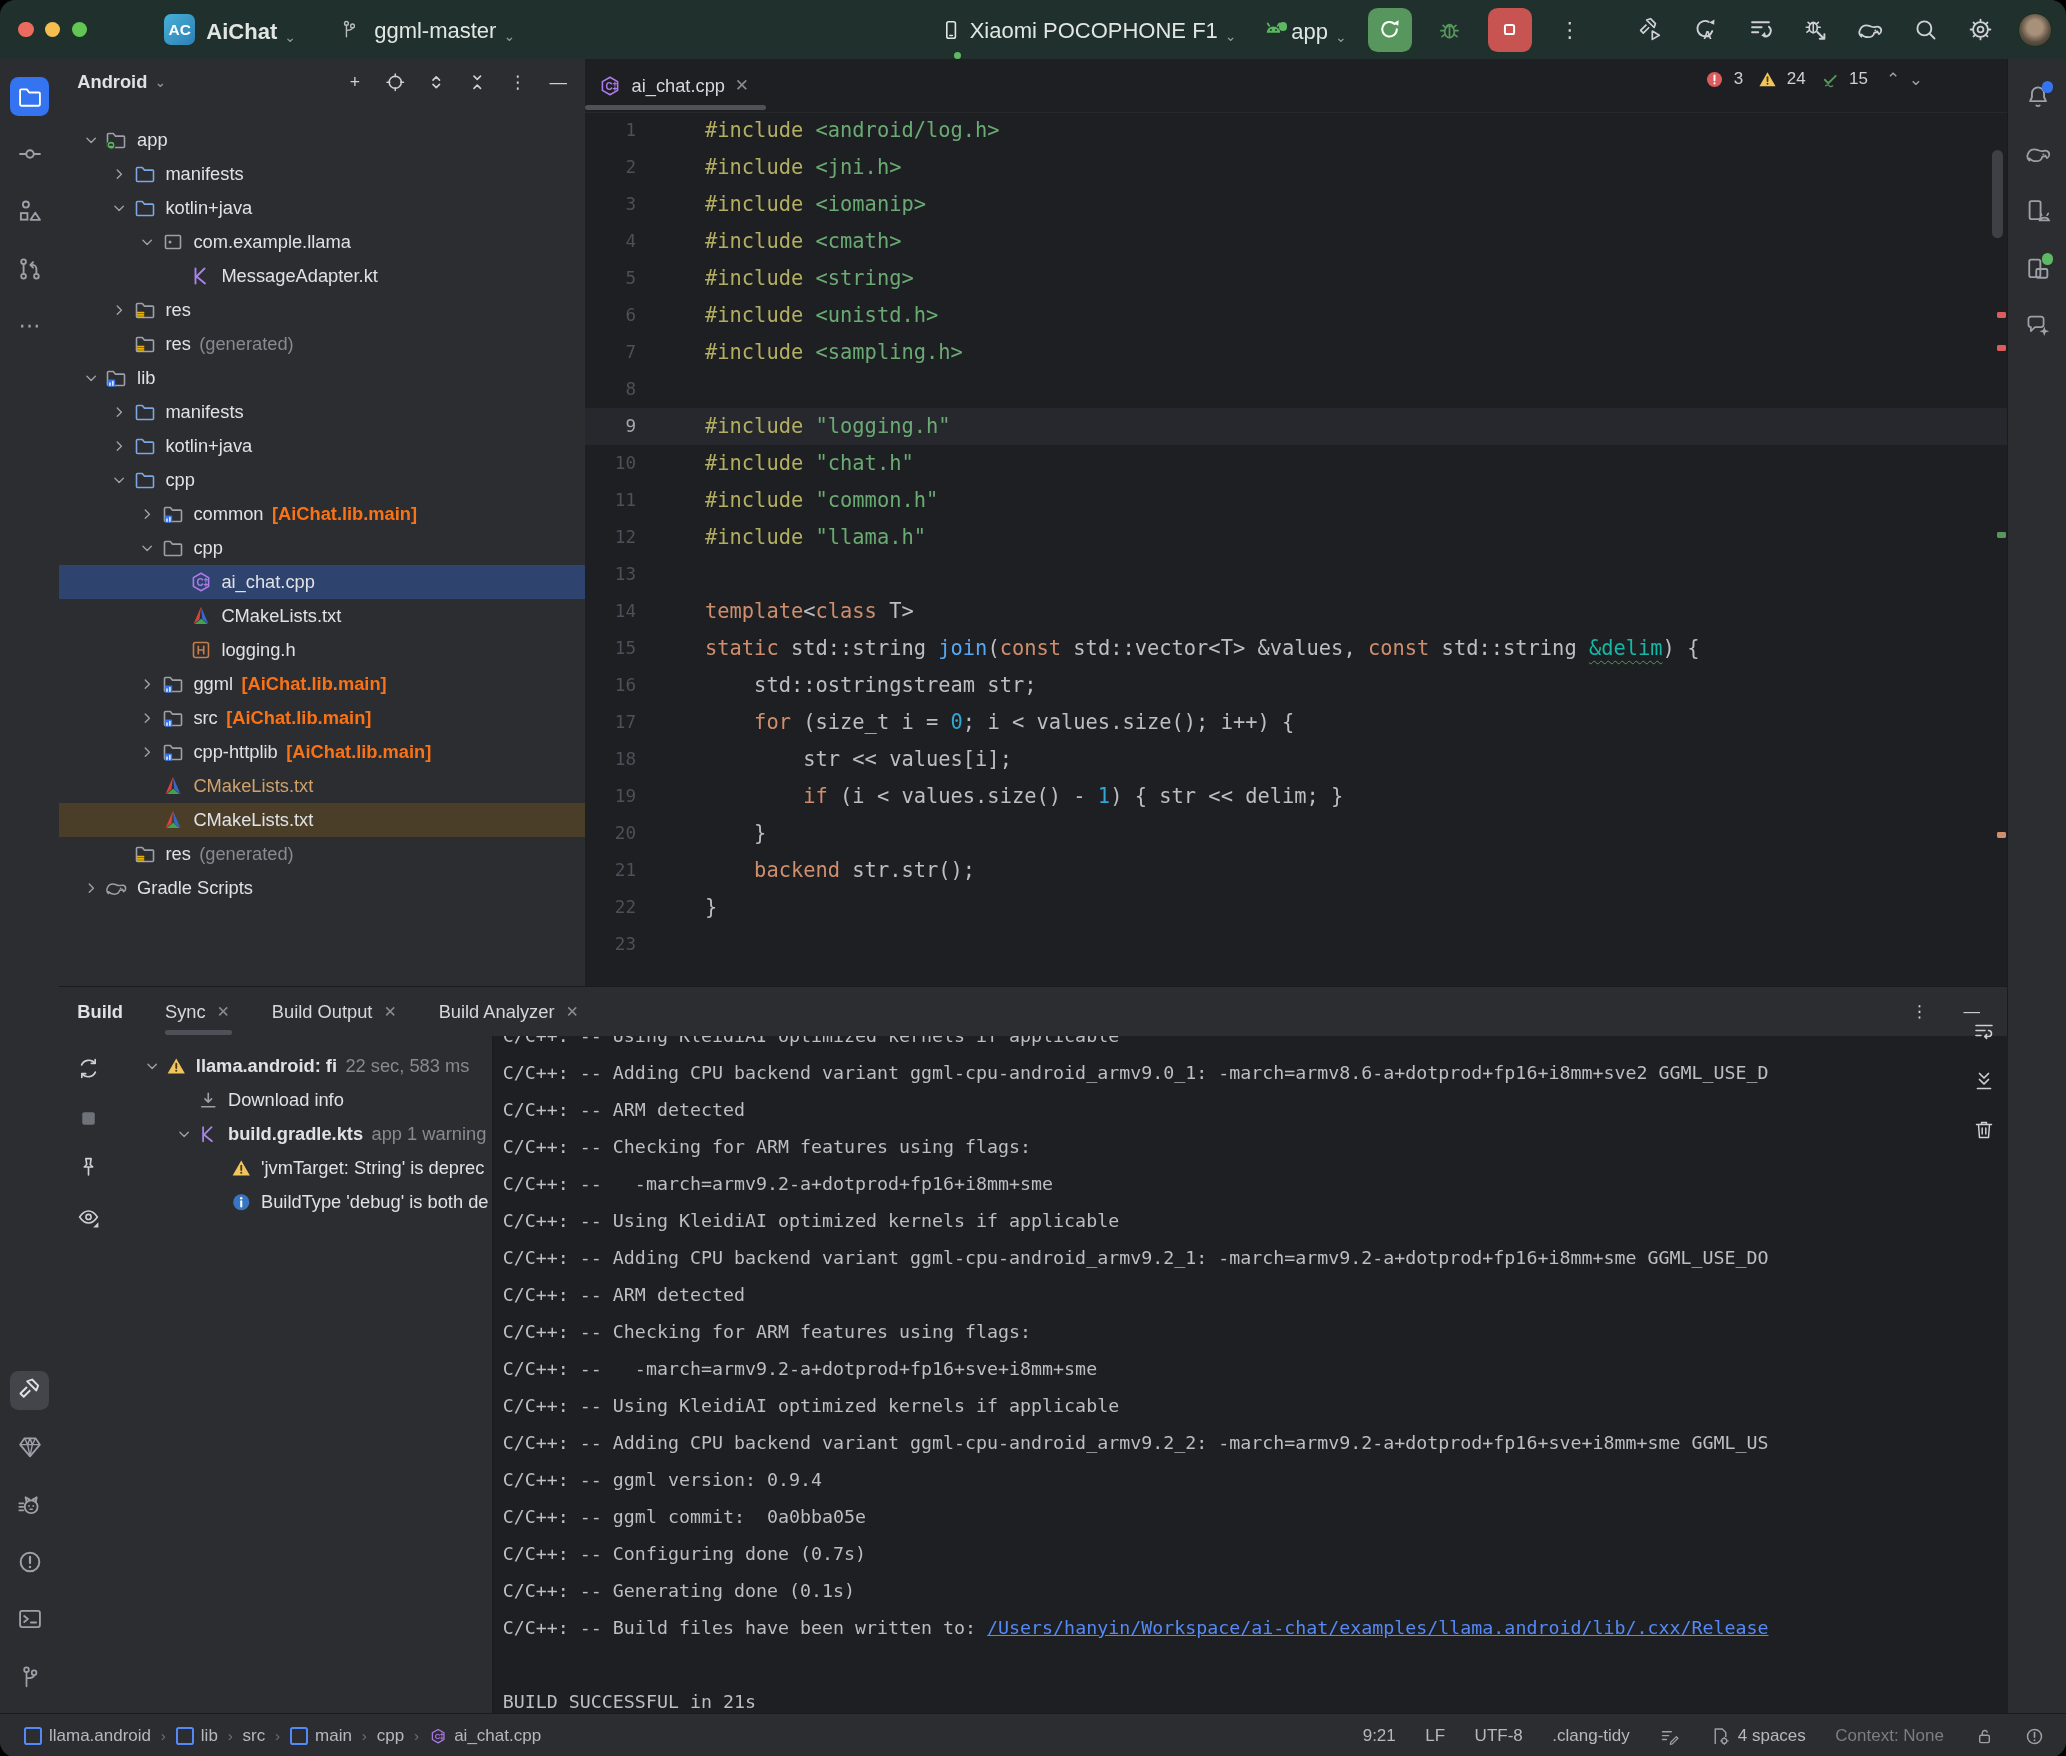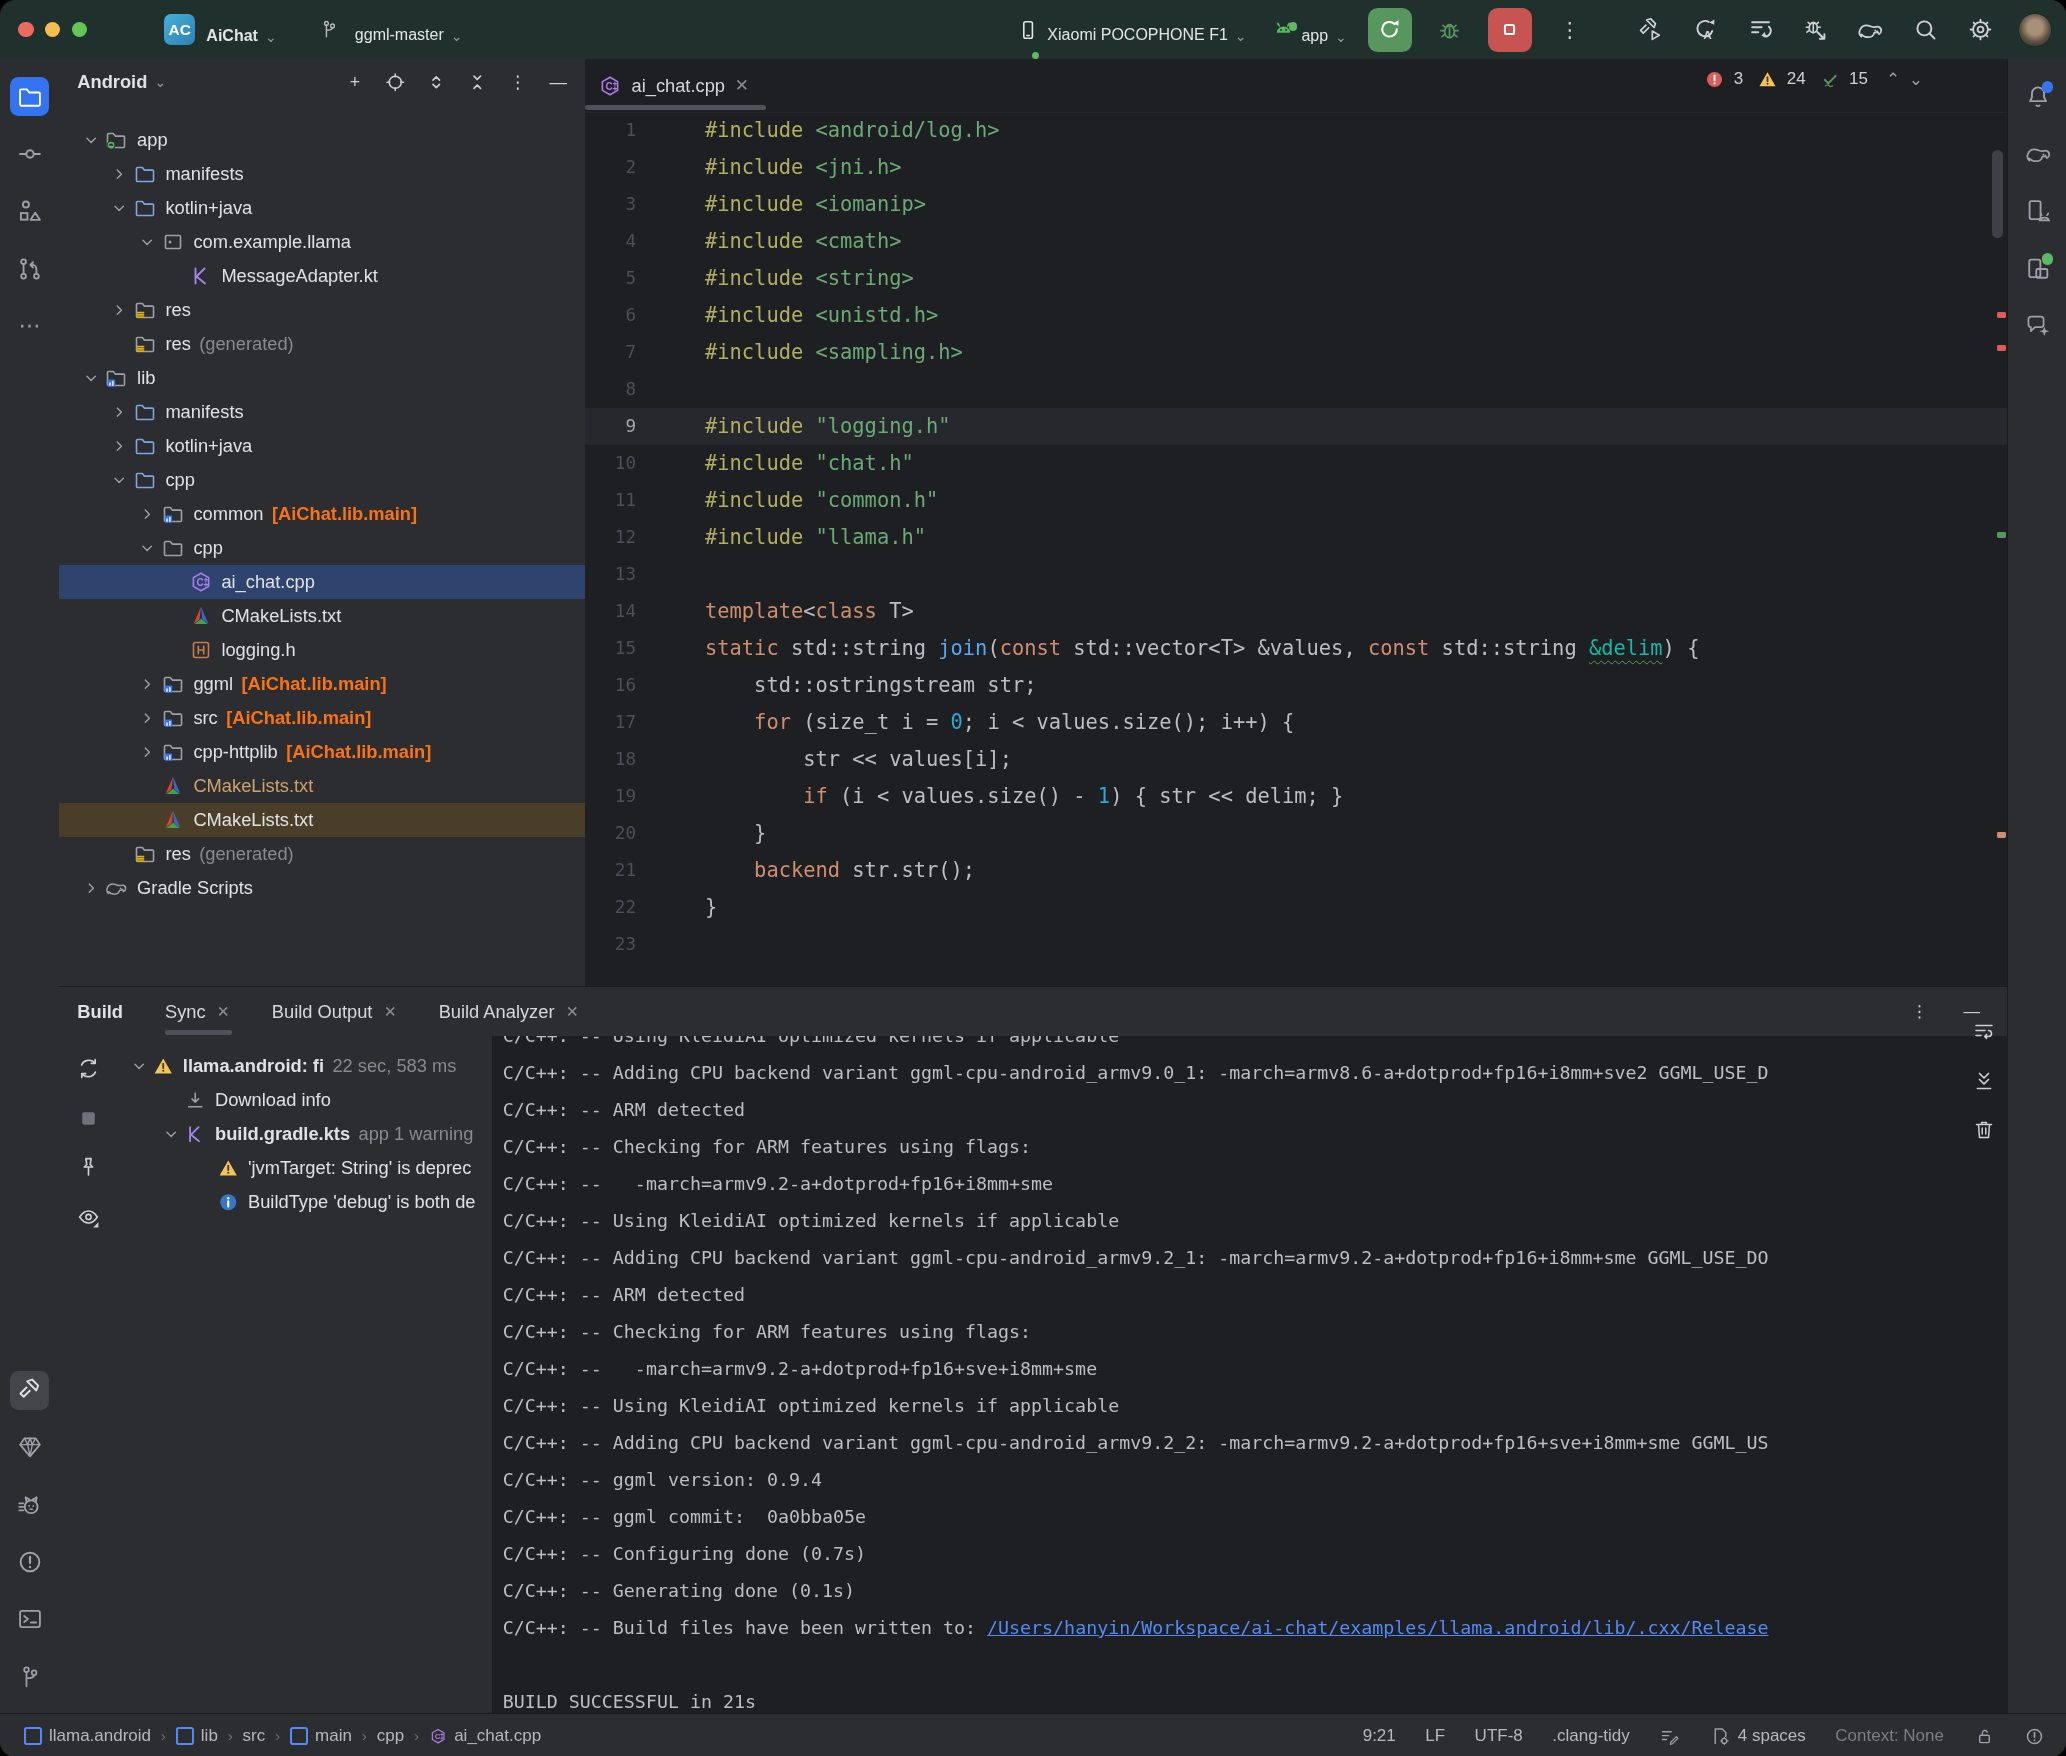--- a/index.html
+++ b/index.html
@@ -6,21 +6,21 @@
   .window{position:relative;width:2066px;height:1757px;background:#1e1f22;border-radius:15.5px;overflow:hidden;
     font-family:"Liberation Sans",sans-serif;color:#dfe1e5;}
   svg.ic{display:block;}
   
   .titlebar{position:absolute;left:0;top:0;width:2066px;height:59px;background:#20302c;border-bottom:0.7px solid #161d1b;
     display:flex;align-items:center;}
   .lights{display:flex;gap:11.2px;margin-left:18.3px;}
   .light{width:15.5px;height:15.5px;border-radius:50%;}
   .proj-badge{width:31px;height:31px;border-radius:7px;background:linear-gradient(135deg,#46b1d8,#2e7fb4);
     color:#fff;font-weight:700;font-size:15.5px;display:flex;align-items:center;justify-content:center;margin-left:77px;}
-  .tb-label{font-size:16px;color:#e2e6e3;margin-left:11.2px;}
+  .tb-label{font-size:22px;color:#e2e6e3;margin-left:11.2px;}
   .tb-chev{color:#8aa09a;font-size:14px;margin-left:7px;}
   .tb-group{display:flex;align-items:flex-end;}
   .tb-right{position:absolute;right:14px;top:0;height:59px;display:flex;align-items:center;gap:21px;}
   .tb-btn{width:44px;height:44px;border-radius:9.8px;display:flex;align-items:center;justify-content:center;}
   .run-btn{background:#57965c;}
   .stop-btn{background:#c75450;}
   .icbtn{color:#ced0d6;display:flex;align-items:center;justify-content:center;width:34px;height:34px;}
   .avatar{width:32px;height:32px;border-radius:50%;background:radial-gradient(circle at 50% 42%,#a8917a 0 30%,#5c4f41 60%,#2f2b26 100%);border:0.7px solid #14331f;}
   .greendot{width:9.8px;height:9.8px;border-radius:50%;background:#5fb864;position:absolute;}
   
@@ -67,21 +67,21 @@
   
   .bpanel{position:absolute;left:59px;top:986px;width:1948px;height:727px;background:#2b2d30;border-top:0.7px solid #1a1b1d;}
   .bp-header{position:absolute;left:0;top:0;width:1948px;height:49px;display:flex;align-items:center;}
   .bp-title{font-size:18.3px;font-weight:700;margin-left:18.3px;}
   .btab{display:flex;align-items:center;gap:11.2px;font-size:18.3px;color:#d5d7dc;margin-left:42px;position:relative;height:49px;}
   .btab .close{color:#868a91;font-size:15.5px;}
   .btab.active::after{content:"";position:absolute;left:0;bottom:1.4px;width:67px;height:4.2px;background:#4e5157;border-radius:2.1px;}
   .bp-hicons{margin-left:auto;margin-right:18.3px;display:flex;gap:18.3px;color:#9da0a8;}
   .bstrip{position:absolute;left:0;top:49px;width:59px;height:678px;display:flex;flex-direction:column;align-items:center;color:#9da0a8;}
   .bstrip .icbtn{margin-top:15.5px;}
-  .btree{position:absolute;left:58px;top:62px;width:374px;overflow:hidden;}
+  .btree{position:absolute;left:71px;top:62px;width:374px;overflow:hidden;}
   .brow{height:34px;display:flex;align-items:center;font-size:18.3px;white-space:nowrap;overflow:hidden;}
   .brow .chev{width:24px;display:flex;justify-content:center;color:#9da0a8;flex:none;}
   .brow .ticon{width:25px;display:flex;justify-content:center;margin-right:7px;flex:none;}
   .brow .b-label{font-weight:700;}
   .brow .b-plain{font-weight:400;}
   .b-meta{color:#868a91;margin-left:8.4px;}
   .console{position:absolute;left:433px;top:49px;width:1515px;height:678px;background:#1e1f22;border-left:0.7px solid #1a1b1d;overflow:hidden;}
   .console-inner{position:absolute;left:9.8px;top:-19px;}
   .lg{height:37px;line-height:37px;white-space:pre;font-family:"DejaVu Sans Mono",monospace;font-size:18.3px;color:#bcbec4;}
   .lg a{color:#548af7;text-decoration:underline;}

